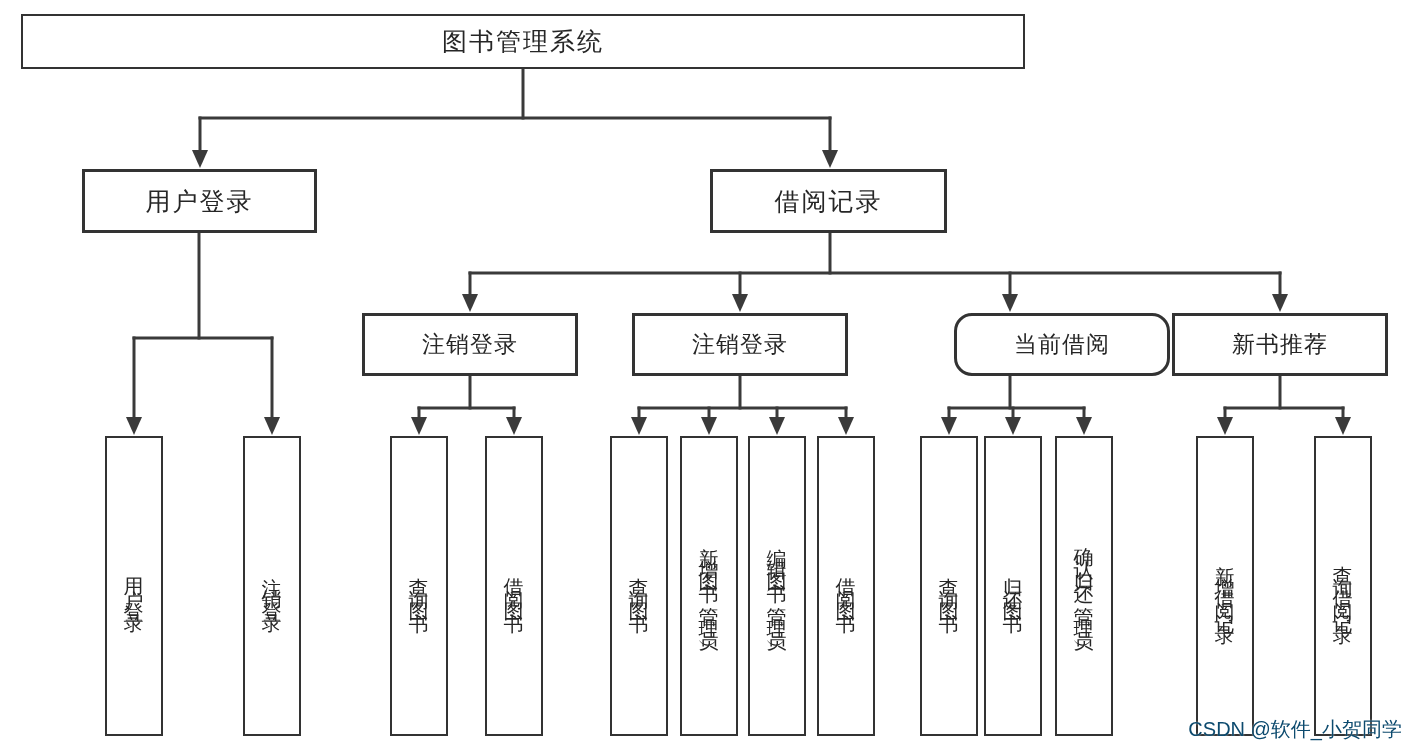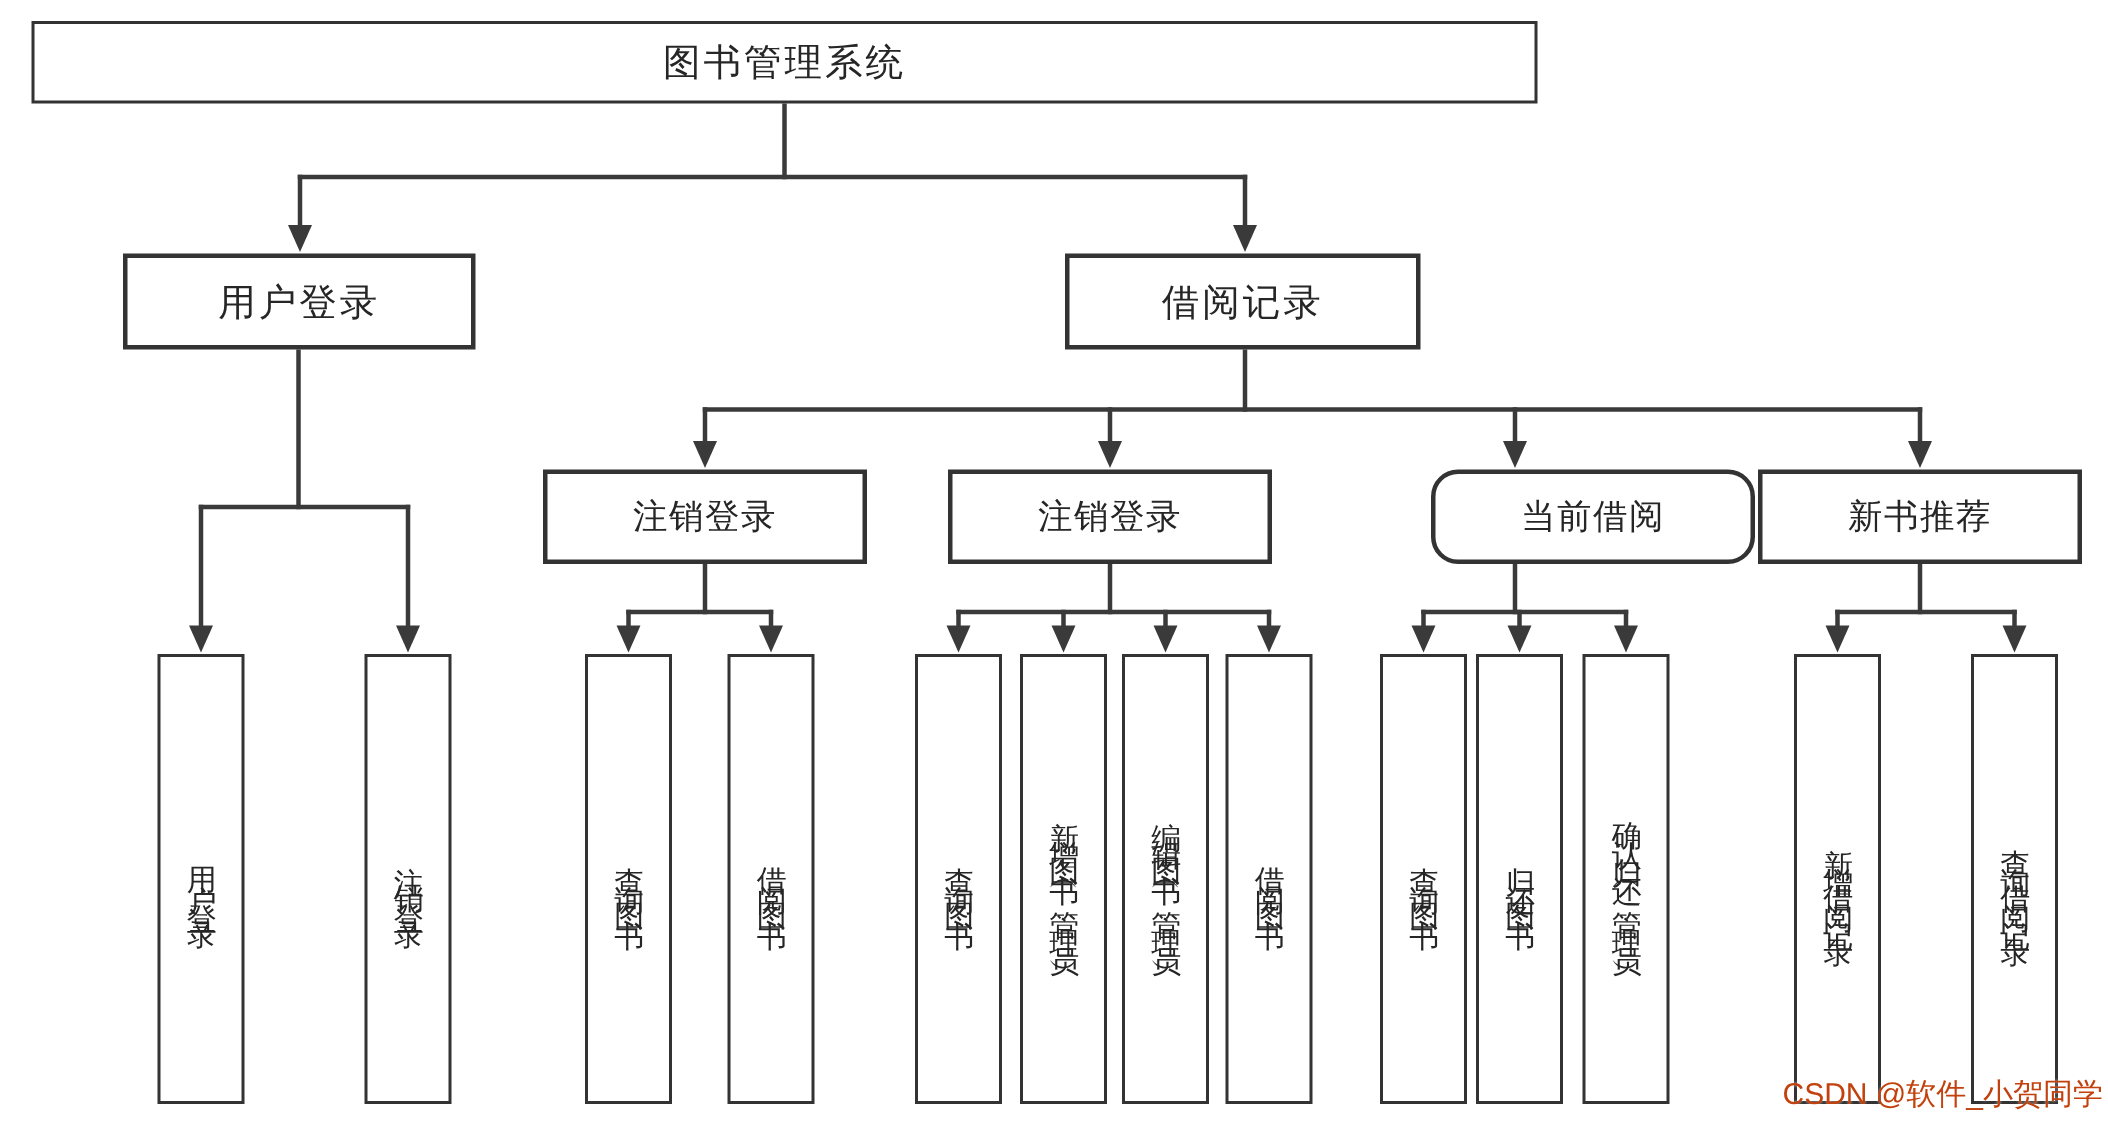--- a/index.html
+++ b/index.html
@@ -40,21 +40,21 @@
     font-size: 20px;
     line-height: 1;
     letter-spacing: 12px;
     color: #262626;
   }
   .watermark {
     position: absolute;
     top: 716px;
     right: 3px;
     font-size: 20px;
-    color: #c2410c;
+    color: #0c4a6e;
     white-space: nowrap;
     z-index: 10;
     text-shadow: 0 0 2px rgba(255,255,255,0.7);
   }
 </style>
 </head>
 <body>
 
 <div class="canvas">
 

